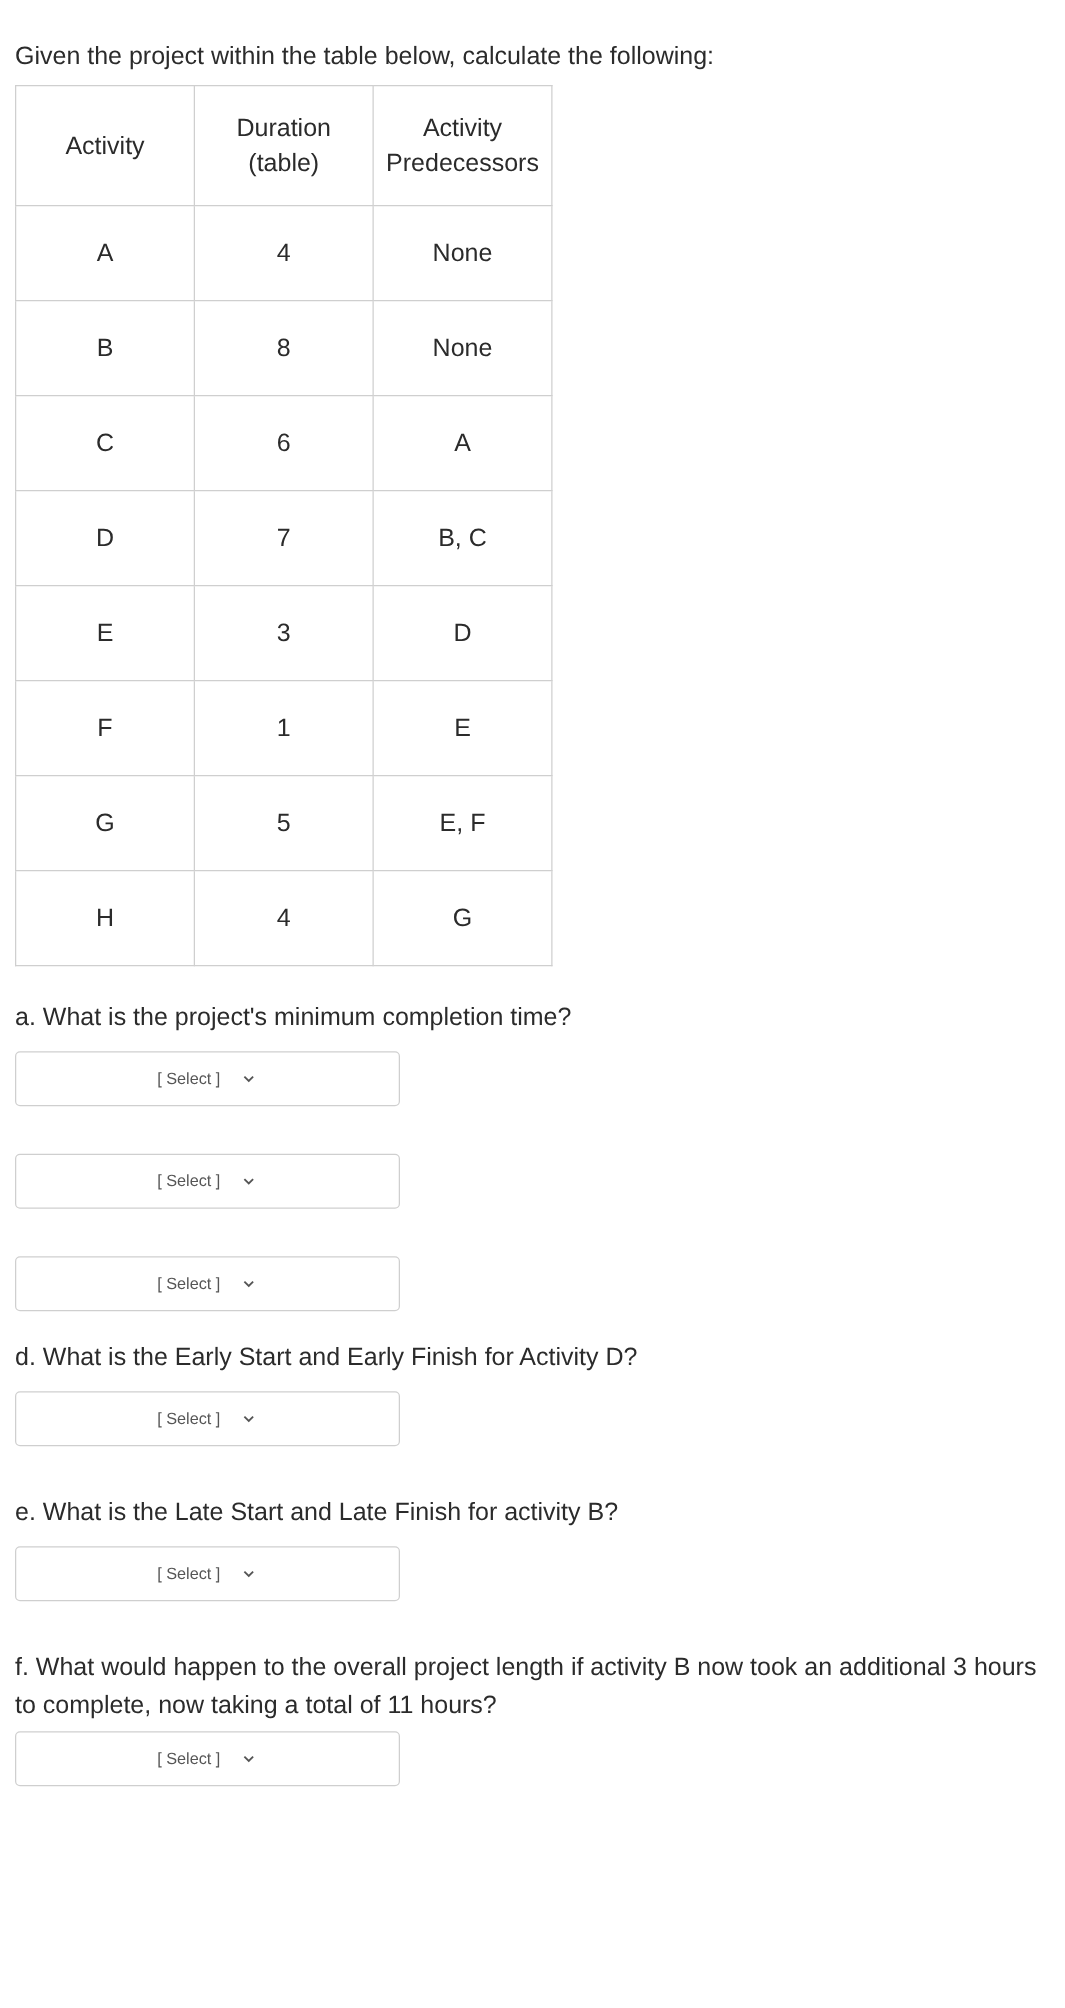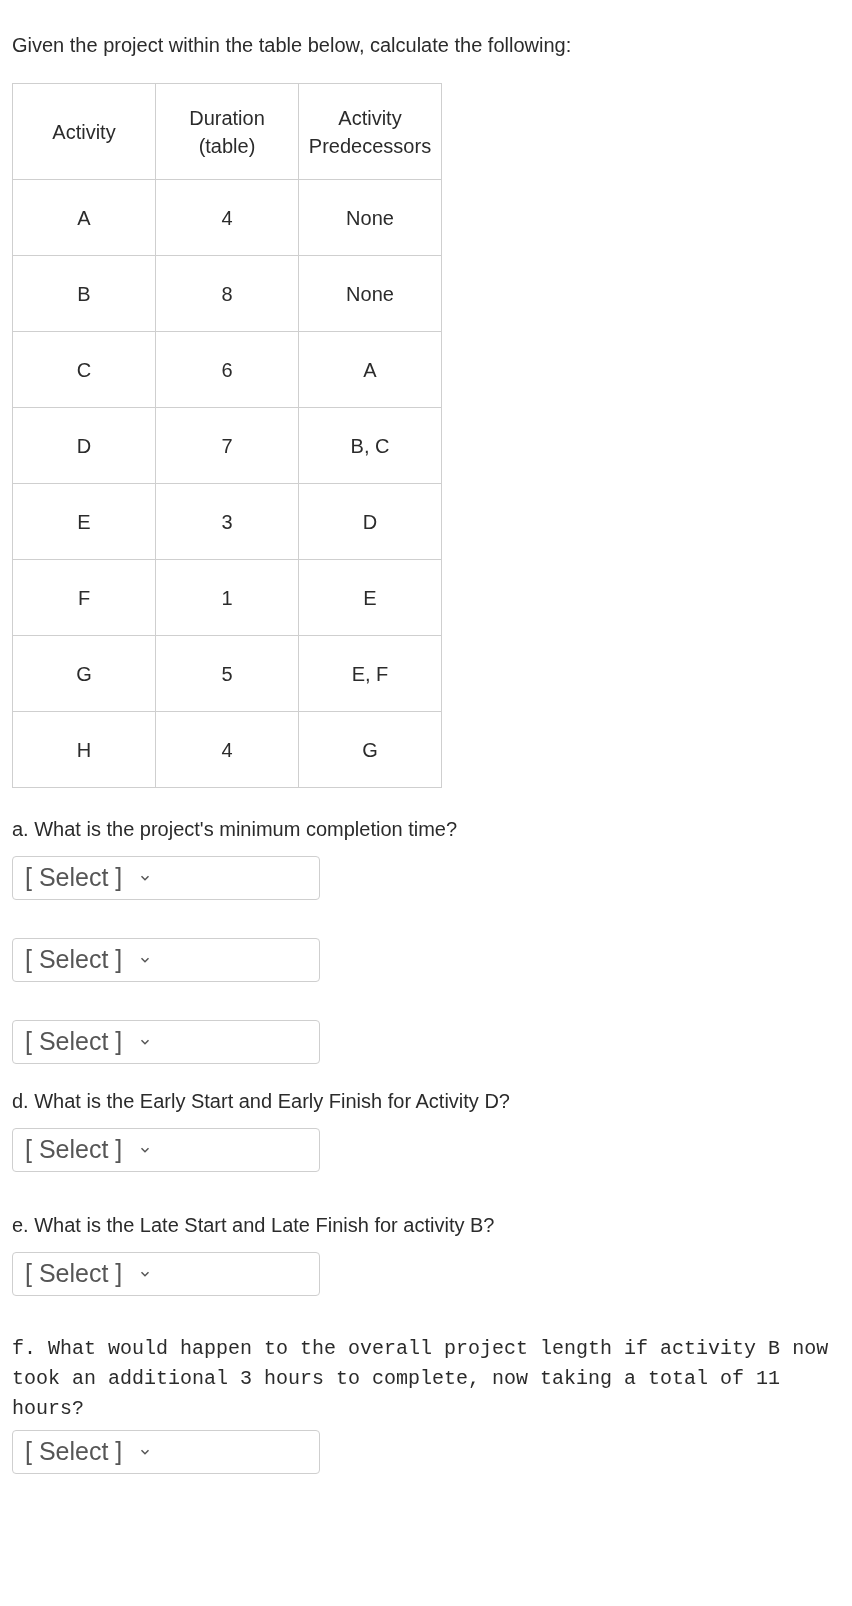--- a/index.html
+++ b/index.html
@@ -5,21 +5,21 @@
   * { box-sizing: border-box; }
   body {
     font-family: 'Segoe UI', 'Helvetica Neue', Arial, sans-serif;
     font-size: 20px;
     color: #2b2b2b;
     margin: 0;
     padding: 12px;
     width: 852px;
     line-height: 1.5;
   }
-  .intro { margin: 18px 0 23px; }
+  .intro { margin: 18px 0 8px; }
   table {
     border-collapse: collapse;
     margin: 4px 0 24px;
   }
   th, td {
     border: 1px solid #cfcfcf;
     text-align: center;
     font-weight: 400;
     width: 143px;
     height: 76px;
@@ -29,37 +29,37 @@
   th {
     height: 96px;
     line-height: 1.4;
   }
   .q { margin: 26px 0 6px; }
   .q-inline { display: flex; align-items: center; flex-wrap: wrap; gap: 8px; margin: 38px 0 6px; }
   .q-inline .qt { margin: 0; }
   .sel {
     display: inline-flex;
     align-items: center;
-    justify-content: flex-start;
+    justify-content: center;
     border: 1px solid #cfcfcf;
     border-radius: 4px;
     height: 44px;
     padding: 0 12px;
     color: #565656;
-    font-size: 25px;
+    font-size: 13px;
     cursor: pointer;
     background: #fff;
     min-width: 160px;
   }
   .sel svg { flex: 0 0 auto; margin-left: 16px; }
   .sel-w { width: 308px; }
   .sel-wb { width: 308px; }
   .sel-wc { width: 308px; }
   .sel-block { margin-top: 6px; }
-  .ftext { margin: 38px 0 0; font-family: Liberation Mono, monospace; }
+  .ftext { margin: 38px 0 0; }
 </style>
 </head>
 <body>
 
 
 
 <p class="intro">Given the project within the table below, calculate the following:</p>
 
 <table>
   <thead>

